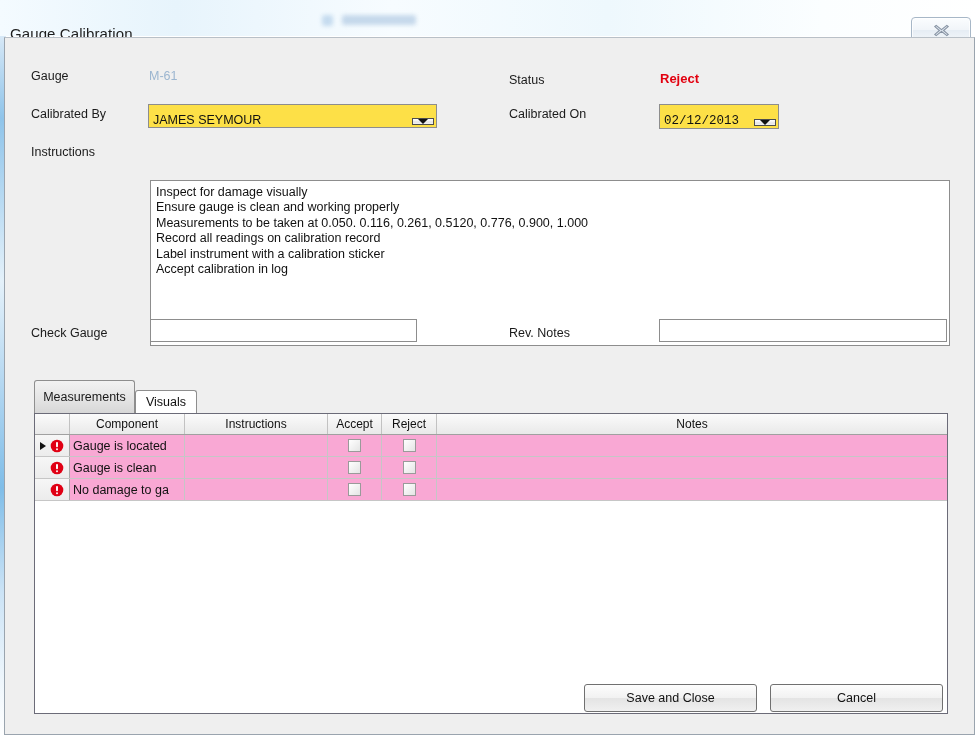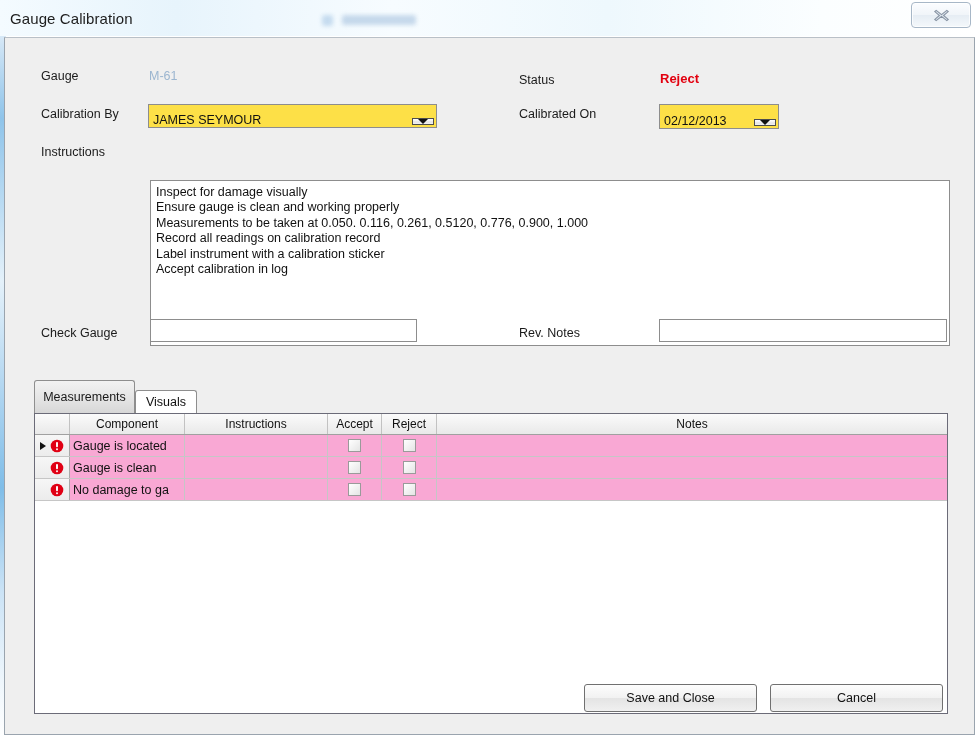--- a/index.html
+++ b/index.html
@@ -69,21 +69,21 @@
 
   
   #dialog {
     position: absolute;
     left: 0; top: 0;
     width: 979px;
     height: 739px;
   }
   #titlebar {
     position: absolute;
-    left: 0; top: 0;
+    left: 0; top: 15px;
     width: 795px; height: 37px;
   }
   #title-text {
     position: absolute;
     left: 10px; top: 10px;
     font-size: 15px;
     color: #1d1d1d;
     letter-spacing: .1px;
     white-space: nowrap;
   }
@@ -111,21 +111,20 @@
     border: 1px solid #9aa4ae;
     border-top-color: #b9c0c7;
     box-sizing: border-box;
   }
 
   .lbl {
     position: absolute;
     font-size: 12.5px;
     color: #1a1a1a;
     white-space: nowrap;
-    margin-left: 10px;
   }
   .val-readonly {
     position: absolute;
     font-size: 12.5px;
     color: #9cb6d0;
     white-space: nowrap;
   }
   .val-status {
     position: absolute;
     font-size: 13px;
@@ -352,33 +351,33 @@
         </g>
       </svg>
     </div>
   </div>
 
   <div id="body-panel">
 
     <div class="lbl" style="left:26px; top:31px;">Gauge</div>
     <div class="val-readonly" style="left:144px; top:31px;">M-61</div>
 
-    <div class="lbl" style="left:26px; top:69px;">Calibration By</div>
+    <div class="lbl" style="left:26px; top:69px;">Calibrated By</div>
     <div class="combo" style="left:143px; top:66px; width:289px; height:24px;">
       <span class="combo-text">JAMES SEYMOUR</span>
       <span class="combo-btn">
         <span class="arrow-down"></span>
       </span>
     </div>
 
     <div class="lbl" style="left:504px; top:35px;">Status</div>
     <div class="val-status" style="left:655px; top:33px;">Reject</div>
 
     <div class="lbl" style="left:504px; top:69px;">Calibrated On</div>
-    <div class="combo" style="left:654px; top:66px; width:120px; height:25px;">
+    <div class="combo" style="left:654px; top:66px; width:120px; height:25px;font-family:Liberation Mono, monospace;">
       <span class="combo-text">02/12/2013</span>
       <span class="combo-btn">
         <span class="arrow-down"></span>
       </span>
     </div>
 
     <div class="lbl" style="left:26px; top:107px;">Instructions</div>
     <div id="instructions-box">
       <div class="iline">Inspect for damage visually</div>
       <div class="iline">Ensure gauge is clean and working properly</div>

